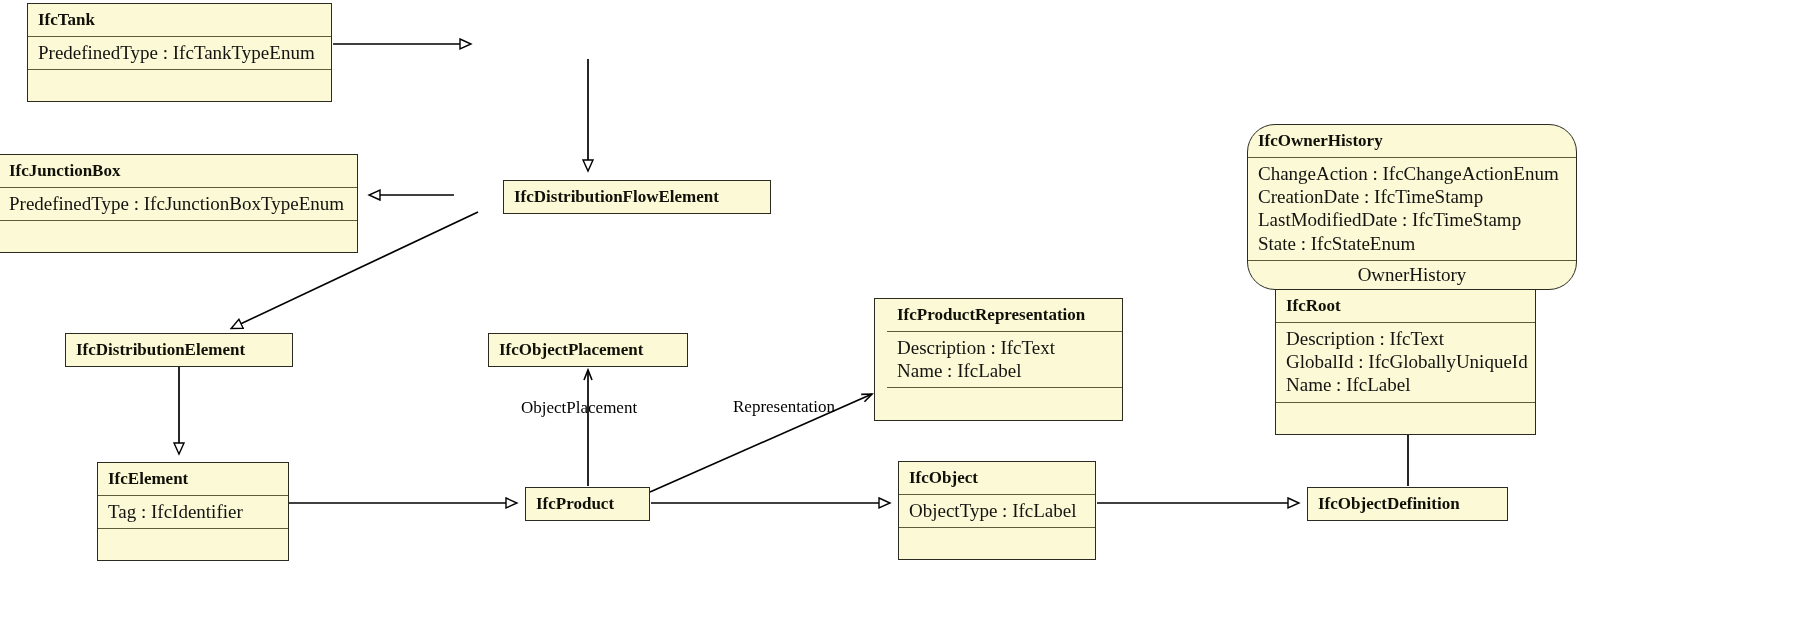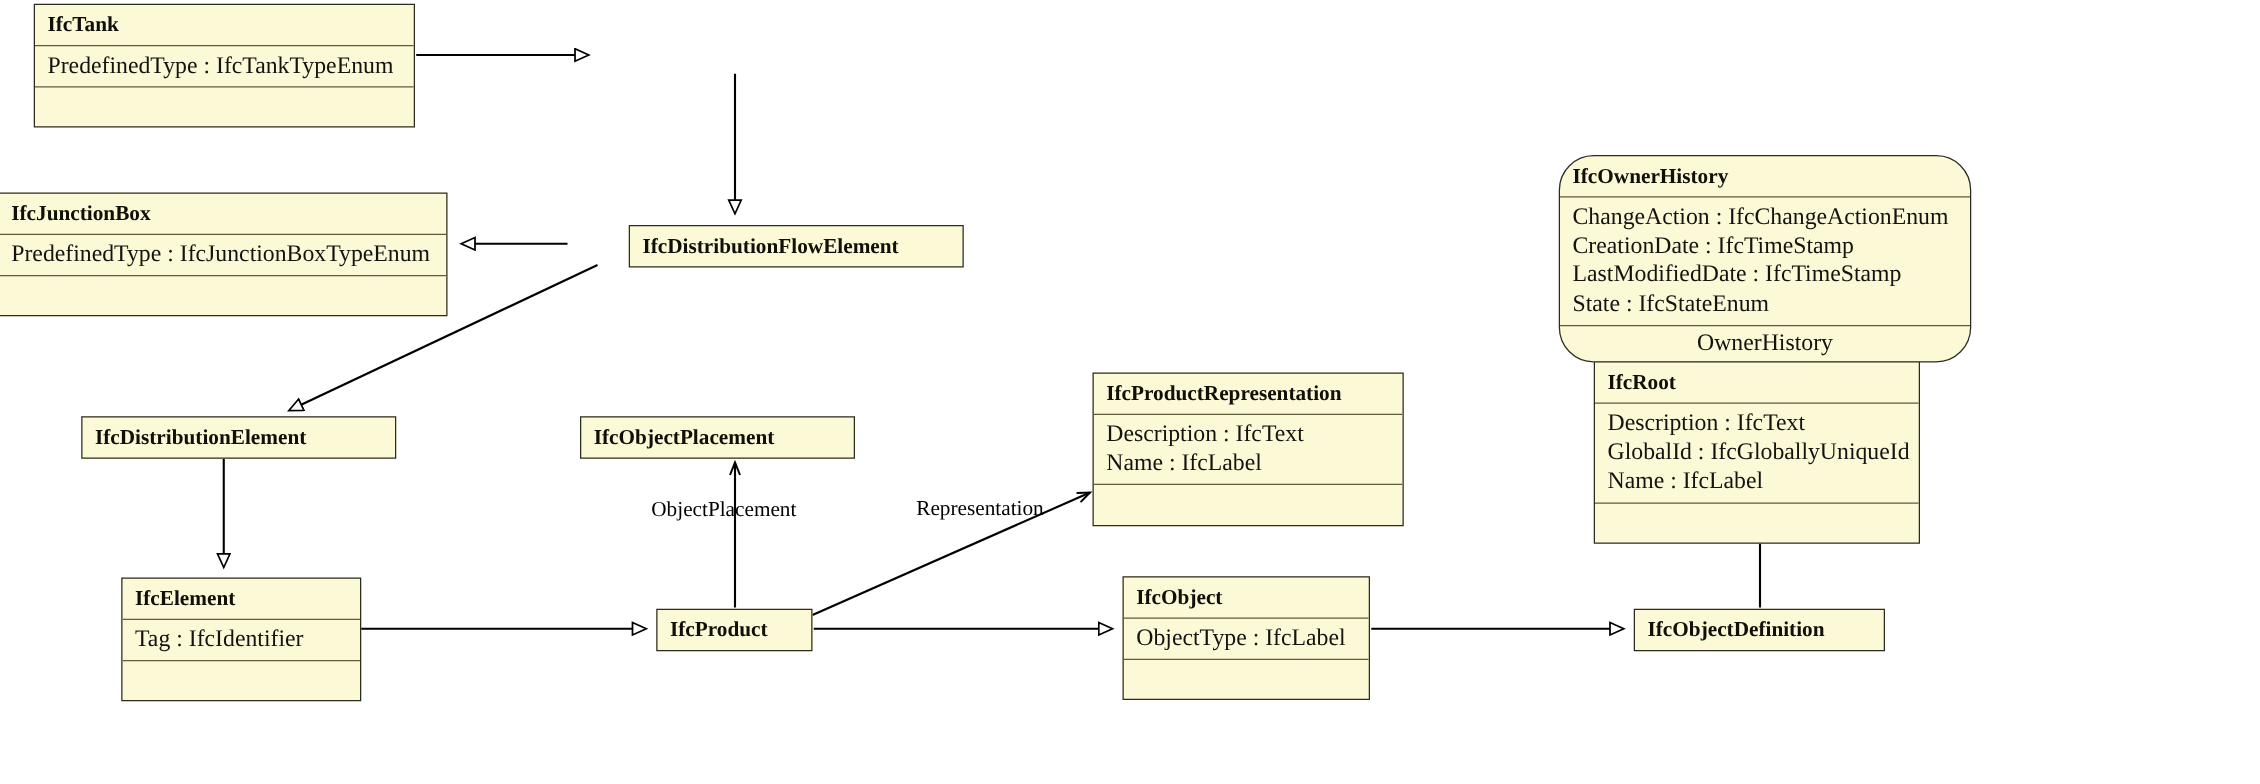--- a/index.html
+++ b/index.html
@@ -172,34 +172,34 @@
   <div class="uml-class" style="left:1275px; top:289px; width:261px;">
     <div class="uml-title">IfcRoot</div>
     <div class="uml-compartment">
       <span class="uml-attr">Description : IfcText</span>
       <span class="uml-attr">GlobalId : IfcGloballyUniqueId</span>
       <span class="uml-attr">Name : IfcLabel</span>
     </div>
     <div class="uml-compartment empty">&nbsp;</div>
   </div>
 
-  <div class="uml-class" style="left:874px; top:298px; width:249px;">
+  <div class="uml-class" style="left:874px; top:298px; width:249px;padding-left:12px;">
     <div class="uml-title">IfcProductRepresentation</div>
     <div class="uml-compartment">
       <span class="uml-attr">Description : IfcText</span>
       <span class="uml-attr">Name : IfcLabel</span>
     </div>
     <div class="uml-compartment empty">&nbsp;</div>
   </div>
 
-  <div class="uml-class" style="left:65px; top:333px; width:252px;">
+  <div class="uml-class" style="left:65px; top:333px; width:228px;">
     <div class="uml-title">IfcDistributionElement</div>
   </div>
 
-  <div class="uml-class" style="left:464px; top:333px; width:220px;">
+  <div class="uml-class" style="left:488px; top:333px; width:200px;">
     <div class="uml-title">IfcObjectPlacement</div>
   </div>
 
   <div class="uml-class" style="left:97px; top:462px; width:192px;">
     <div class="uml-title">IfcElement</div>
     <div class="uml-compartment">
       <span class="uml-attr">Tag : IfcIdentifier</span>
     </div>
     <div class="uml-compartment empty">&nbsp;</div>
   </div>

